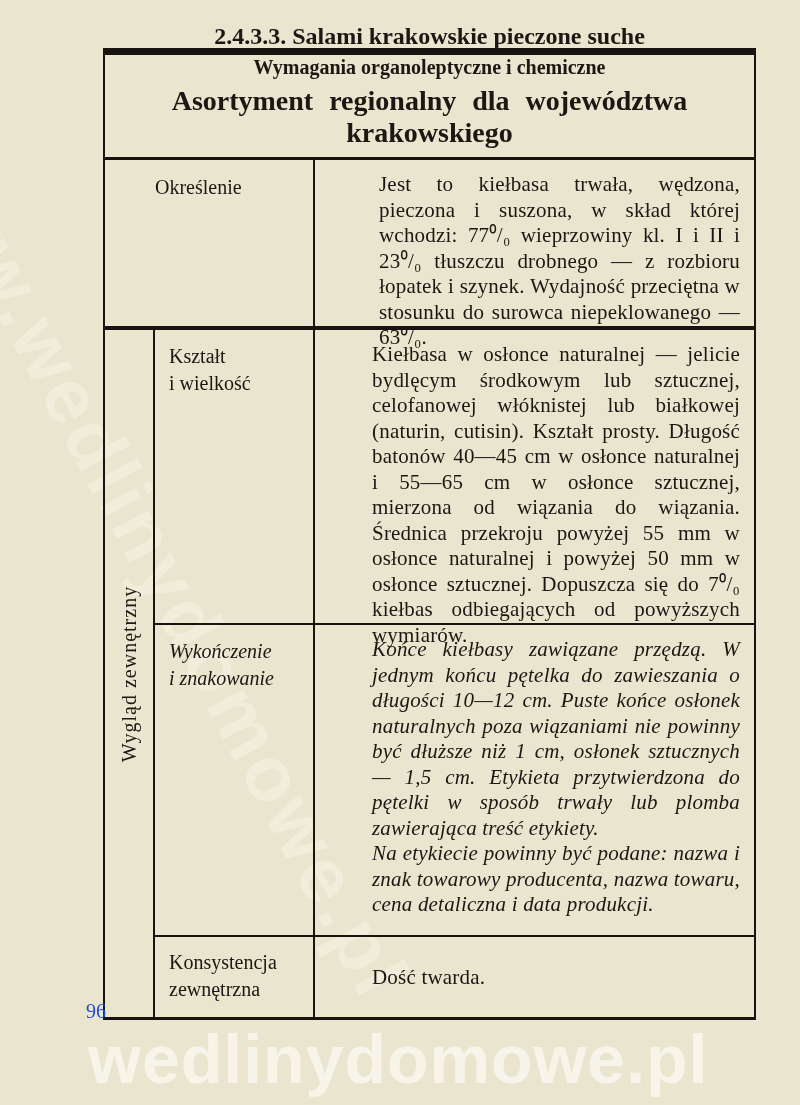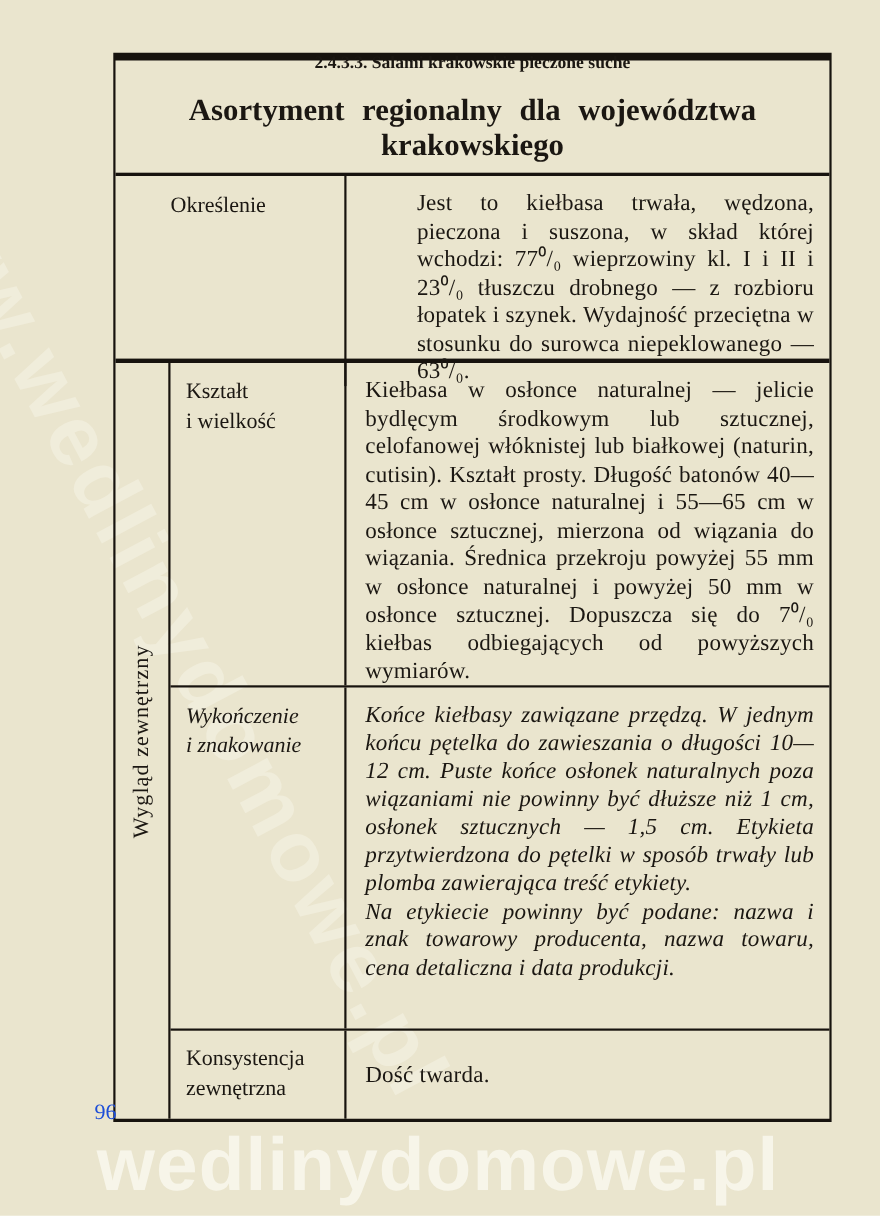--- a/index.html
+++ b/index.html
@@ -57,21 +57,21 @@
     height: 105px;
     border-bottom: 3px solid #17130e;
     display: flex;
     flex-direction: column;
     justify-content: flex-end;
     align-items: center;
     text-align: center;
     padding-bottom: 8px;
     font-weight: bold;
   }
-  .thead .h1 { font-size: 16px; margin-bottom: 18px; }
+  .thead .h1 { font-size: 24px; margin-bottom: 6px; }
   .thead .h2 { font-size: 20px; margin-bottom: 6px; }
   .thead .h3 { font-size: 28px; word-spacing: 9px; }
 
   .row0 {
     display: grid;
     grid-template-columns: 210px 1fr;
     height: 170px;
     border-bottom: 4px solid #17130e;
     gap: 47px;
   }
@@ -104,20 +104,21 @@
     transform: translate(-50%,-50%) rotate(-90deg);
     white-space: nowrap;
     font-size: 20px;
     letter-spacing: 1px;
   }
   .rows { flex: 1; display: flex; flex-direction: column; }
   .rrow {
     display: grid;
     grid-template-columns: 160px 1fr;
     border-bottom: 2.5px solid #17130e;
+    gap: 40px;
   }
   .rrow .lbl { padding: 13px 6px 0 14px; }
   .rrow.r1 { height: 295px; }
   .rrow.r2 { height: 312px; font-style: italic; }
   .rrow.r3 { height: 80px; border-bottom: none; border-radius: 11px; }
   .rrow.r3 .lbl { padding-top: 12px; }
   .rrow.r3 .txt { padding-top: 28px; }
 
   .page-number {
     position: absolute;
@@ -131,20 +132,21 @@
 <body>
 
 <div class="page">
 
   <div class="wm-diagonal">www.wedlinydomowe.pl</div>
 
   <div class="spec-table">
 
     <div class="thead">
       <div class="h1">2.4.3.3. Salami krakowskie pieczone suche</div>
+      <div class="h2">Wymagania organoleptyczne i chemiczne</div>
       <div class="h3">Asortyment regionalny dla województwa krakowskiego</div>
     </div>
 
     <div class="row0">
       <div class="lbl">Określenie</div>
       <div class="txt">Jest to kiełbasa trwała, wędzona, pieczona i suszona, w skład której wchodzi: 77⁰/₀ wieprzowiny kl. I i II i 23⁰/₀ tłuszczu drobnego — z rozbioru łopatek i szynek. Wydajność przeciętna w stosunku do surowca niepeklowanego — 63⁰/₀.</div>
     </div>
 
     <div class="lower">
       <div class="strip">

